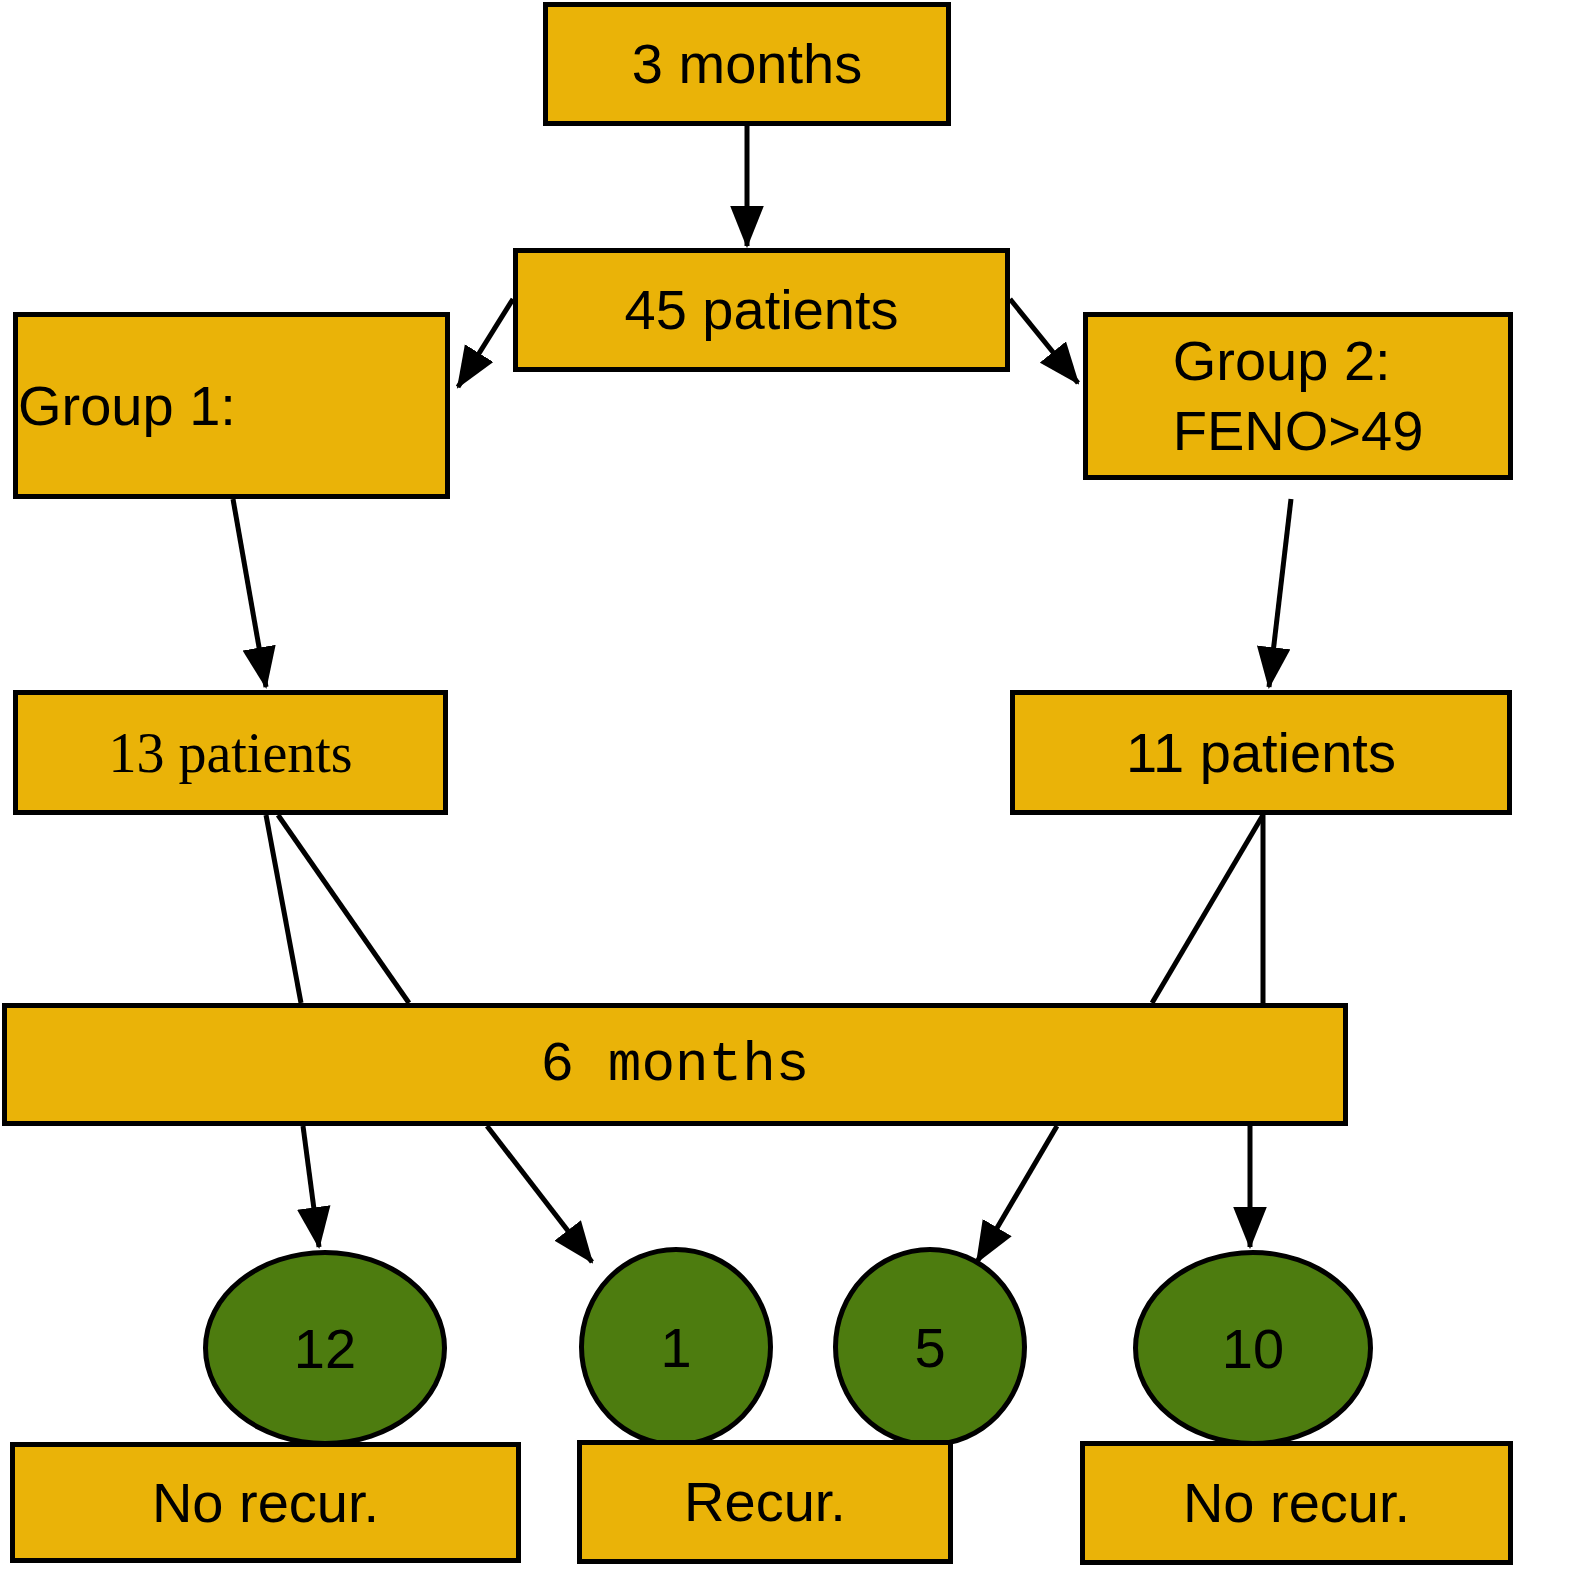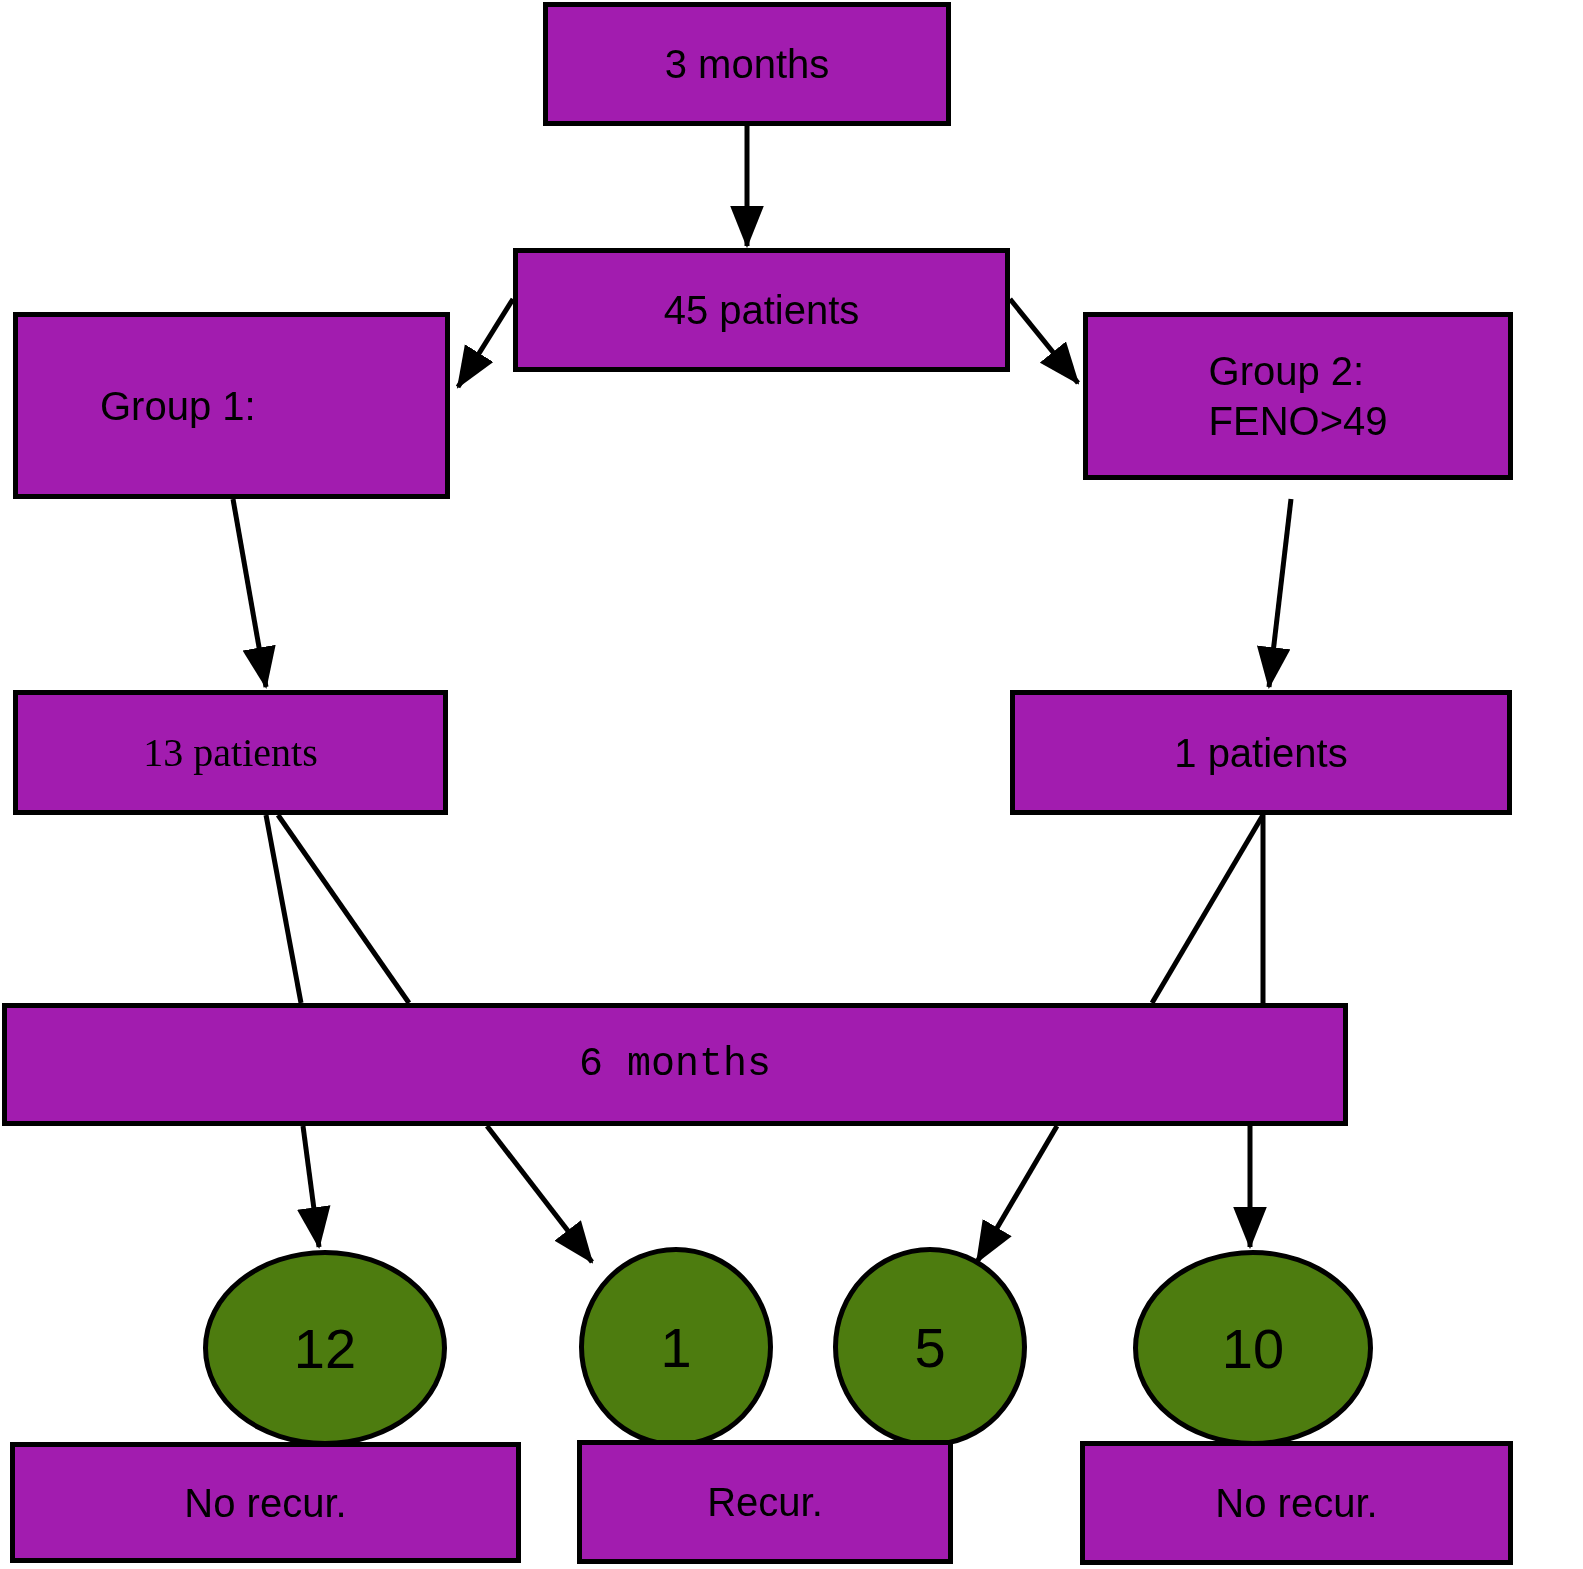--- a/index.html
+++ b/index.html
@@ -19,31 +19,30 @@
   .connectors {
     position: absolute;
     left: 0; top: 0;
     width: 1583px; height: 1569px;
     pointer-events: none;
   }
   .box {
     position: absolute;
     box-sizing: border-box;
     border: 5px solid #000000;
-    background: #a21caf;
+    background: #eab308;
     display: flex;
     align-items: center;
     justify-content: center;
-    font-size: 40px;
+    font-size: 56px;
     line-height: 1.25;
     white-space: nowrap;
   }
   .box.left-text {
     justify-content: flex-start;
-    padding-left: 82px;
   }
   .box .two-line {
     text-align: left;
   }
   .box .two-line.centered {
     text-align: left;
   }
   .ellipse {
     position: absolute;
     box-sizing: border-box;
@@ -103,21 +102,21 @@
       <div>Group 2:</div>
       <div>FENO&gt;49</div>
     </div>
   </div>
 
   <div class="box" style="left:13px; top:690px; width:435px; height:125px;font-family:Liberation Serif, serif;">
     <span>13 patients</span>
   </div>
 
   <div class="box" style="left:1010px; top:690px; width:502px; height:125px;">
-    <span>1 patients</span>
+    <span>11 patients</span>
   </div>
 
   <div class="box" style="left:2px; top:1003px; width:1346px; height:123px;font-family:Liberation Mono, monospace;">
     <span>6 months</span>
   </div>
 
   <div class="ellipse" style="left:203px; top:1250px; width:244px; height:196px;">
     <span>12</span>
   </div>
 

